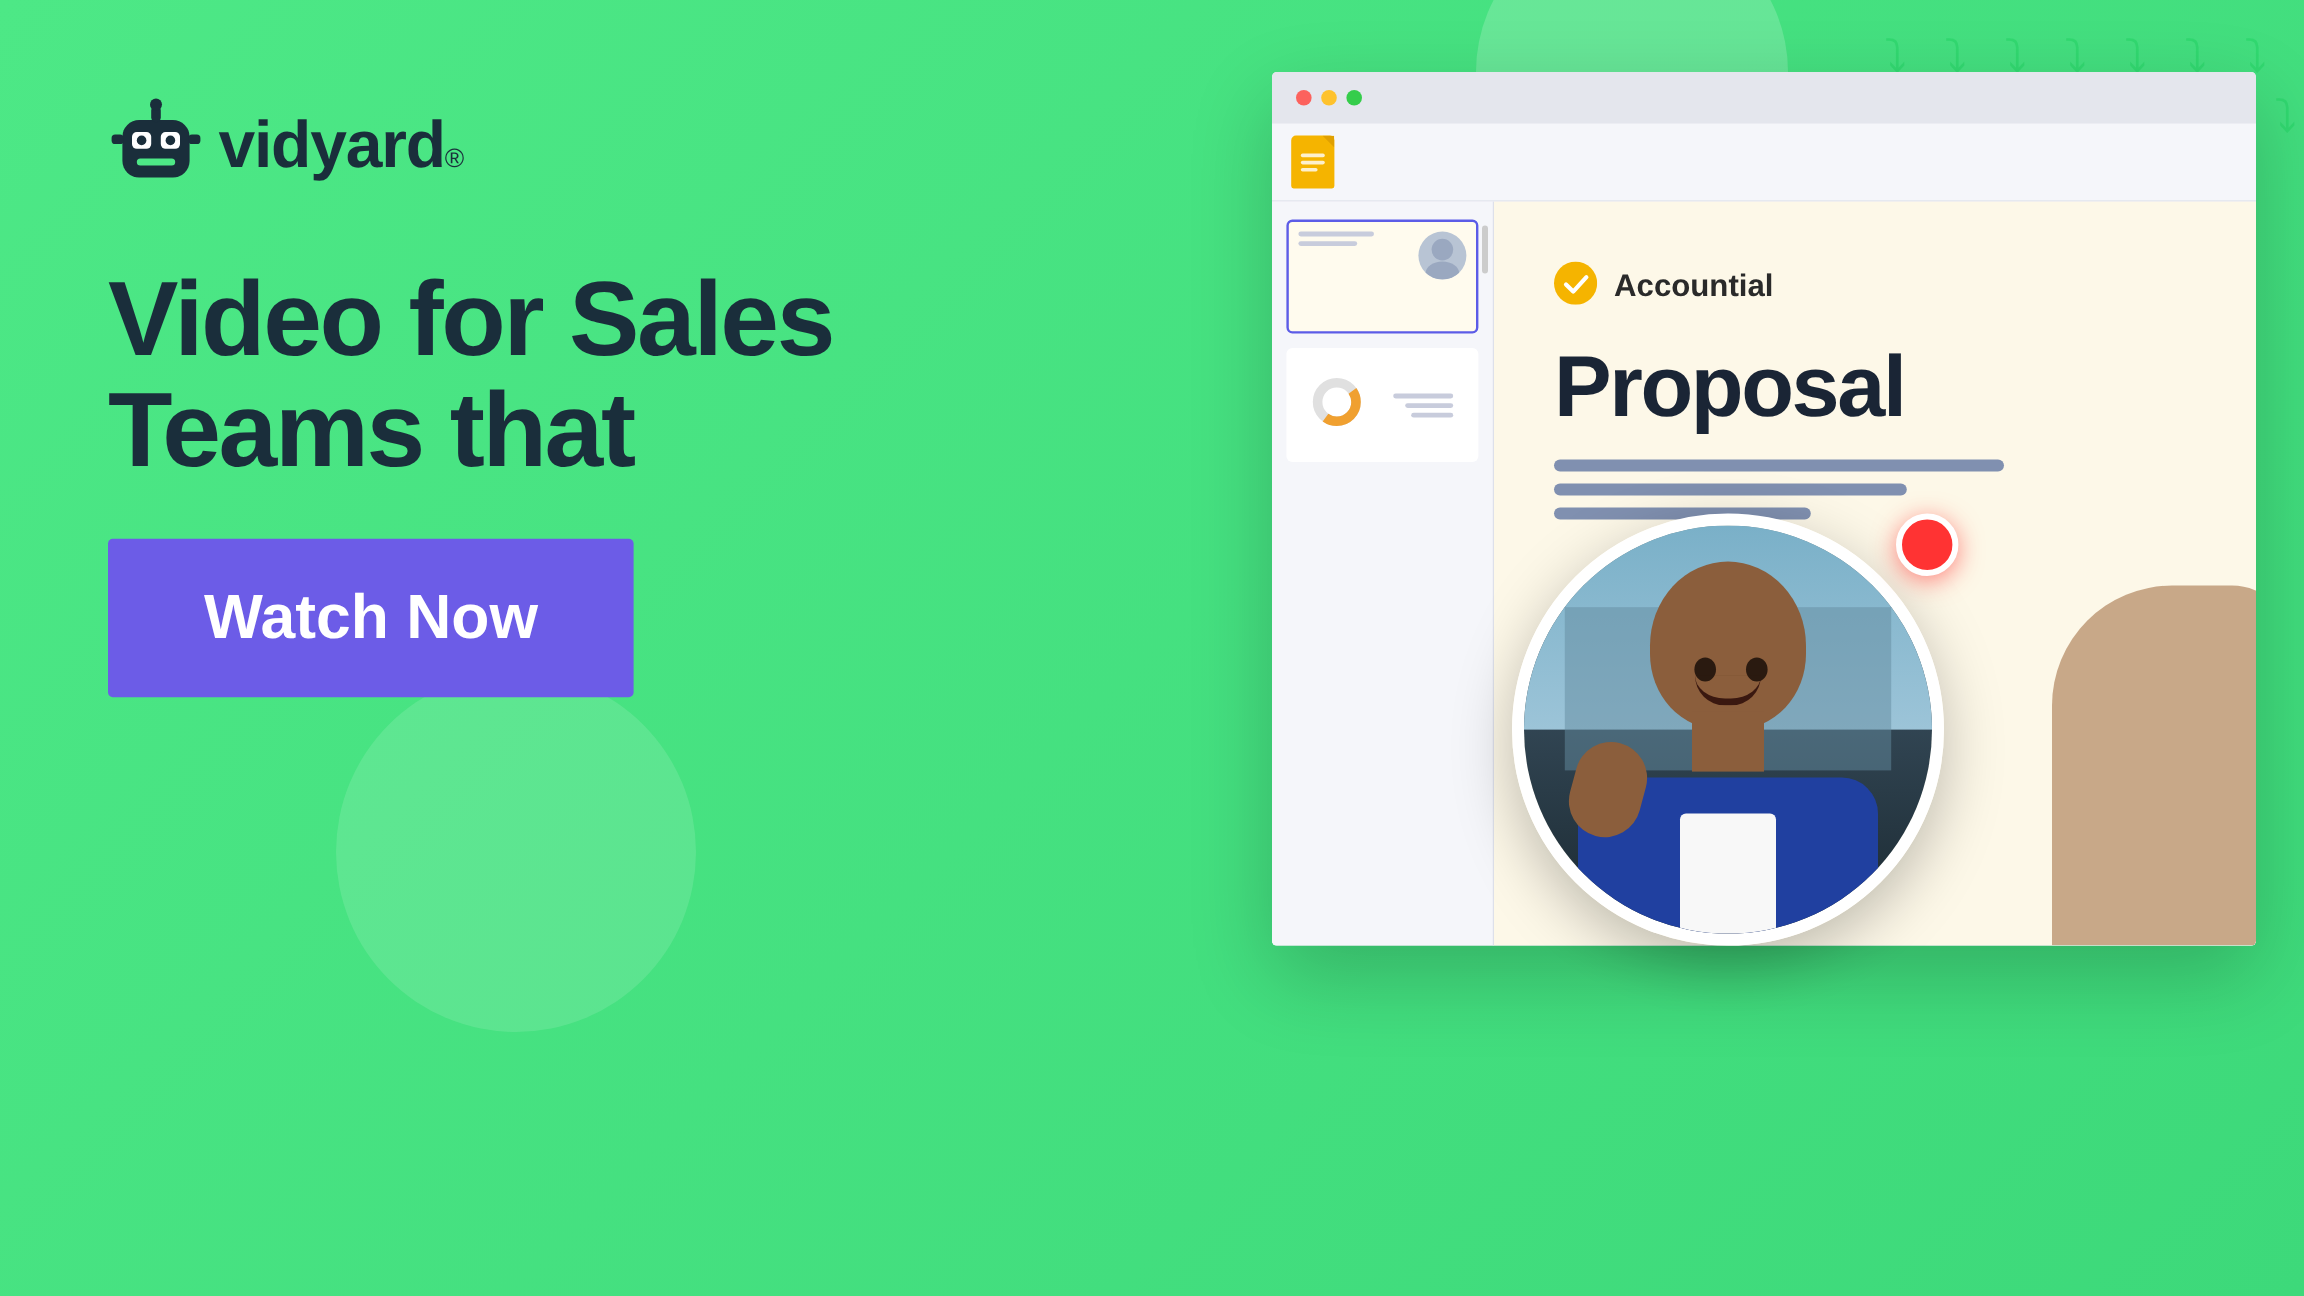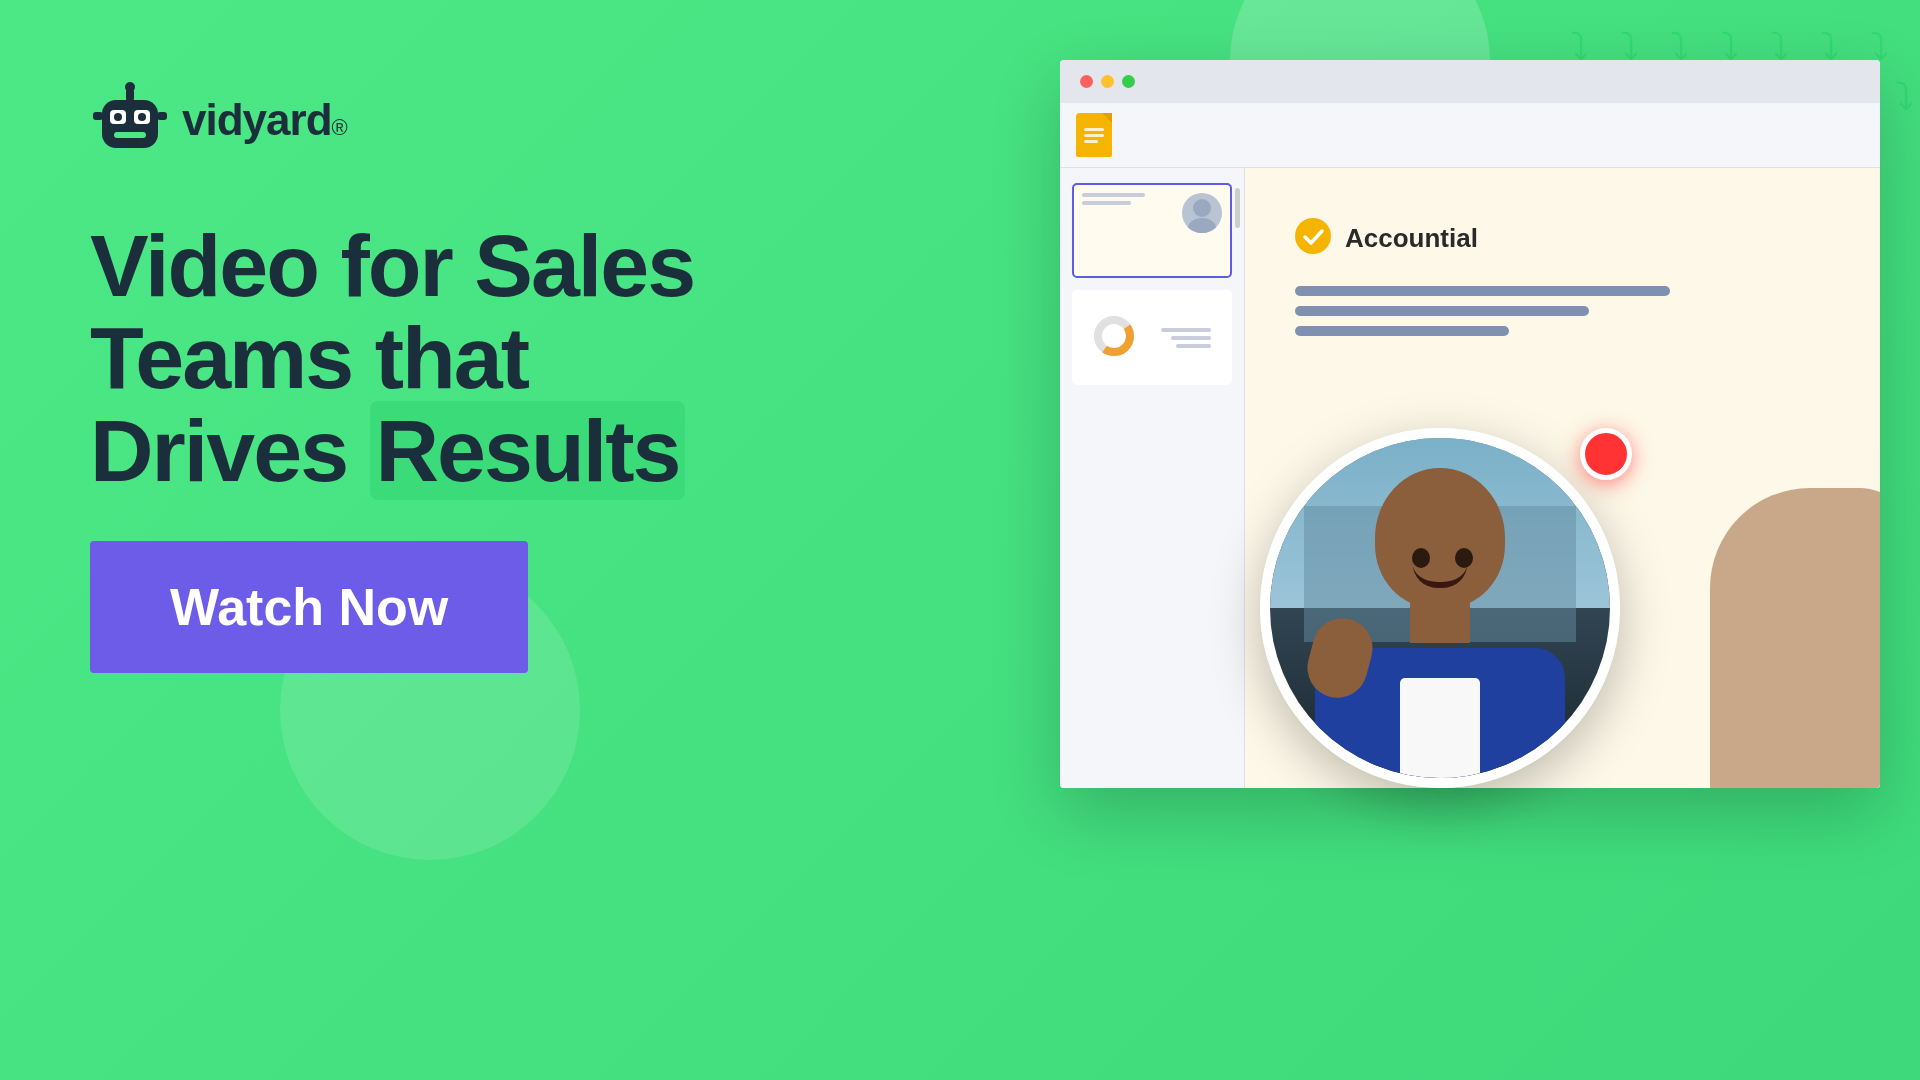--- a/index.html
+++ b/index.html
@@ -35,21 +35,21 @@
       gap: 12px;
       margin-bottom: 60px;
     }
 
     .logo-icon {
       width: 80px;
       height: 80px;
     }
 
     .logo-text {
-      font-size: 44px;
+      font-size: 55px;
       font-weight: 700;
       color: #1a2e3b;
       letter-spacing: -1px;
     }
 
     .logo-reg {
       font-size: 22px;
       vertical-align: super;
       font-weight: 400;
     }
@@ -487,21 +487,20 @@
       <div style="display:flex; align-items:baseline; gap:0;">
         <span class="logo-text">vidyard</span>
           <span class="logo-text logo-reg">®</span>
       </div>
     </div>
 
     
     <div class="headline">
       <div>Video for Sales</div>
       <div>Teams that</div>
-      <div>Drives <span class="headline-highlight">Results</span></div>
     </div>
 
     
     <button class="watch-btn">Watch Now</button>
 
   </div>
 
   <div class="browser-wrapper">
     <div class="browser-inner">
 
@@ -561,20 +560,21 @@
           <div class="proposal-header">
             <div>
               <svg width="36" height="36" viewBox="0 0 36 36">
                 <circle cx="18" cy="18" r="18" fill="#f5b400"></circle>
                 <polyline points="10,19 16,25 27,13" fill="none" stroke="white" stroke-width="3.5" stroke-linecap="round" stroke-linejoin="round"></polyline>
               </svg>
             </div>
             <span class="company-name">Accountial</span>
           </div>
 
+          <div class="proposal-word">Proposal</div>
 
           <div class="proposal-divider-lines">
             <div class="p-line-long"></div>
             <div class="p-line-mid"></div>
             <div class="p-line-short"></div>
           </div>
 
           <div class="right-side-person">
             <div class="rsp-arm"></div>
             <div class="rsp-body"></div>

